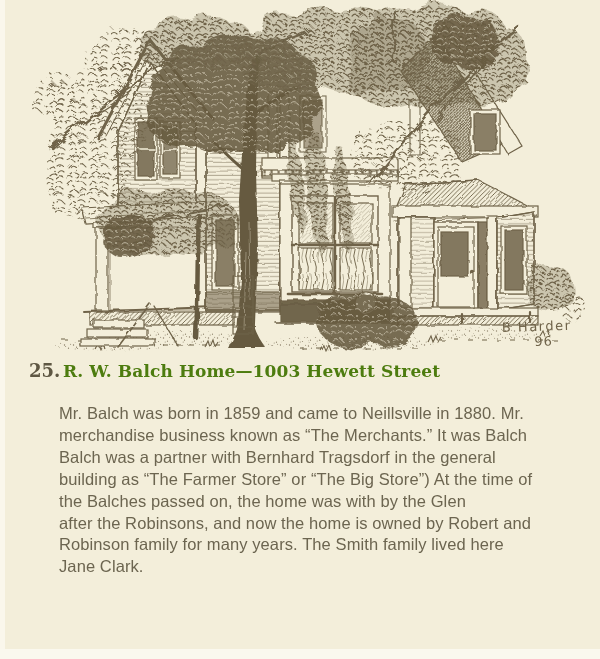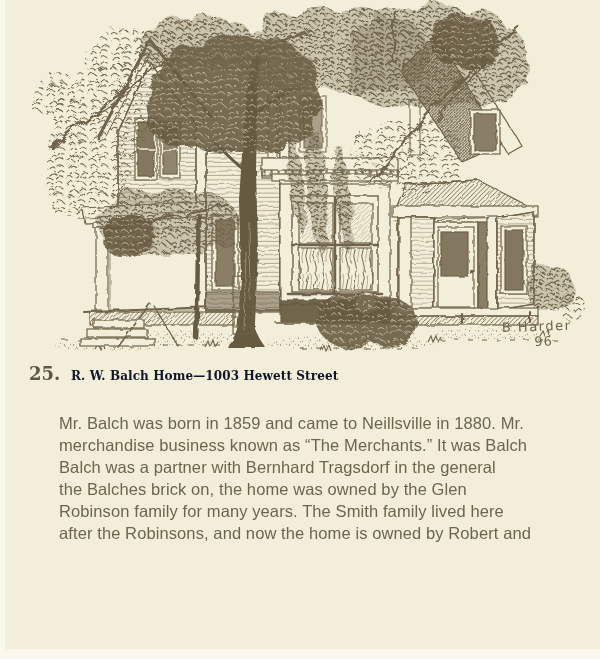--- a/index.html
+++ b/index.html
@@ -15,21 +15,21 @@
   .illustration{position:absolute;top:0;left:0;width:600px;height:352px;}
   .illustration svg{display:block;}
   .caption{position:absolute;top:352px;left:7px;width:600px;}
   .head{display:flex;align-items:baseline;margin:5px 0 2px 22px;}
   .num{
     font-family:"DejaVu Serif","Liberation Serif",serif;font-weight:bold;
     font-size:18px;color:#5e5743;width:30px;flex:0 0 30px;
   }
   .title{
     font-family:"DejaVu Serif","Liberation Serif",serif;font-weight:bold;
-    font-size:12px;color:#0f172a;margin:12px;letter-spacing:.1px;white-space:nowrap;
+    font-size:17px;color:#4d7c0f;margin:4px;letter-spacing:.1px;white-space:nowrap;
   }
   .body{
     margin:18px 0 0 52px;width:510px;
     font-size:16.5px;line-height:21.9px;color:#6c6550;letter-spacing:.1px;
   }
   .bl{white-space:nowrap;}
   .sig{
     font-family:"DejaVu Sans",sans-serif;
     fill:#6f6349;
   }
@@ -299,21 +299,23 @@
 
   <div class="caption">
     <div class="head">
       <span class="num">25.</span>
       <h2 class="title">R. W. Balch Home—1003 Hewett Street</h2>
     </div>
     <div class="body" id="bodylines">
         <div class="bl">Mr. Balch was born in 1859 and came to Neillsville in 1880. Mr.</div>
         <div class="bl">merchandise business known as “The Merchants.” It was Balch</div>
         <div class="bl">Balch was a partner with Bernhard Tragsdorf in the general</div>
-        <div class="bl">the Balches brick on, the home was owned by the Glen</div>
+        <div class="bl">building as “The Farmer Store” or “The Big Store”) At the time of</div>
+        <div class="bl">the Balches passed on, the home was with by the Glen</div>
+        <div class="bl">after the Robinsons, and now the home is owned by Robert and</div>
         <div class="bl">Robinson family for many years. The Smith family lived here</div>
-        <div class="bl">after the Robinsons, and now the home is owned by Robert and</div>
+        <div class="bl">Jane Clark.</div>
       </div>
   </div>
 
   <div class="edge-left"></div>
   <div class="edge-bottom"></div>
 </div>
 
 </body></html>

